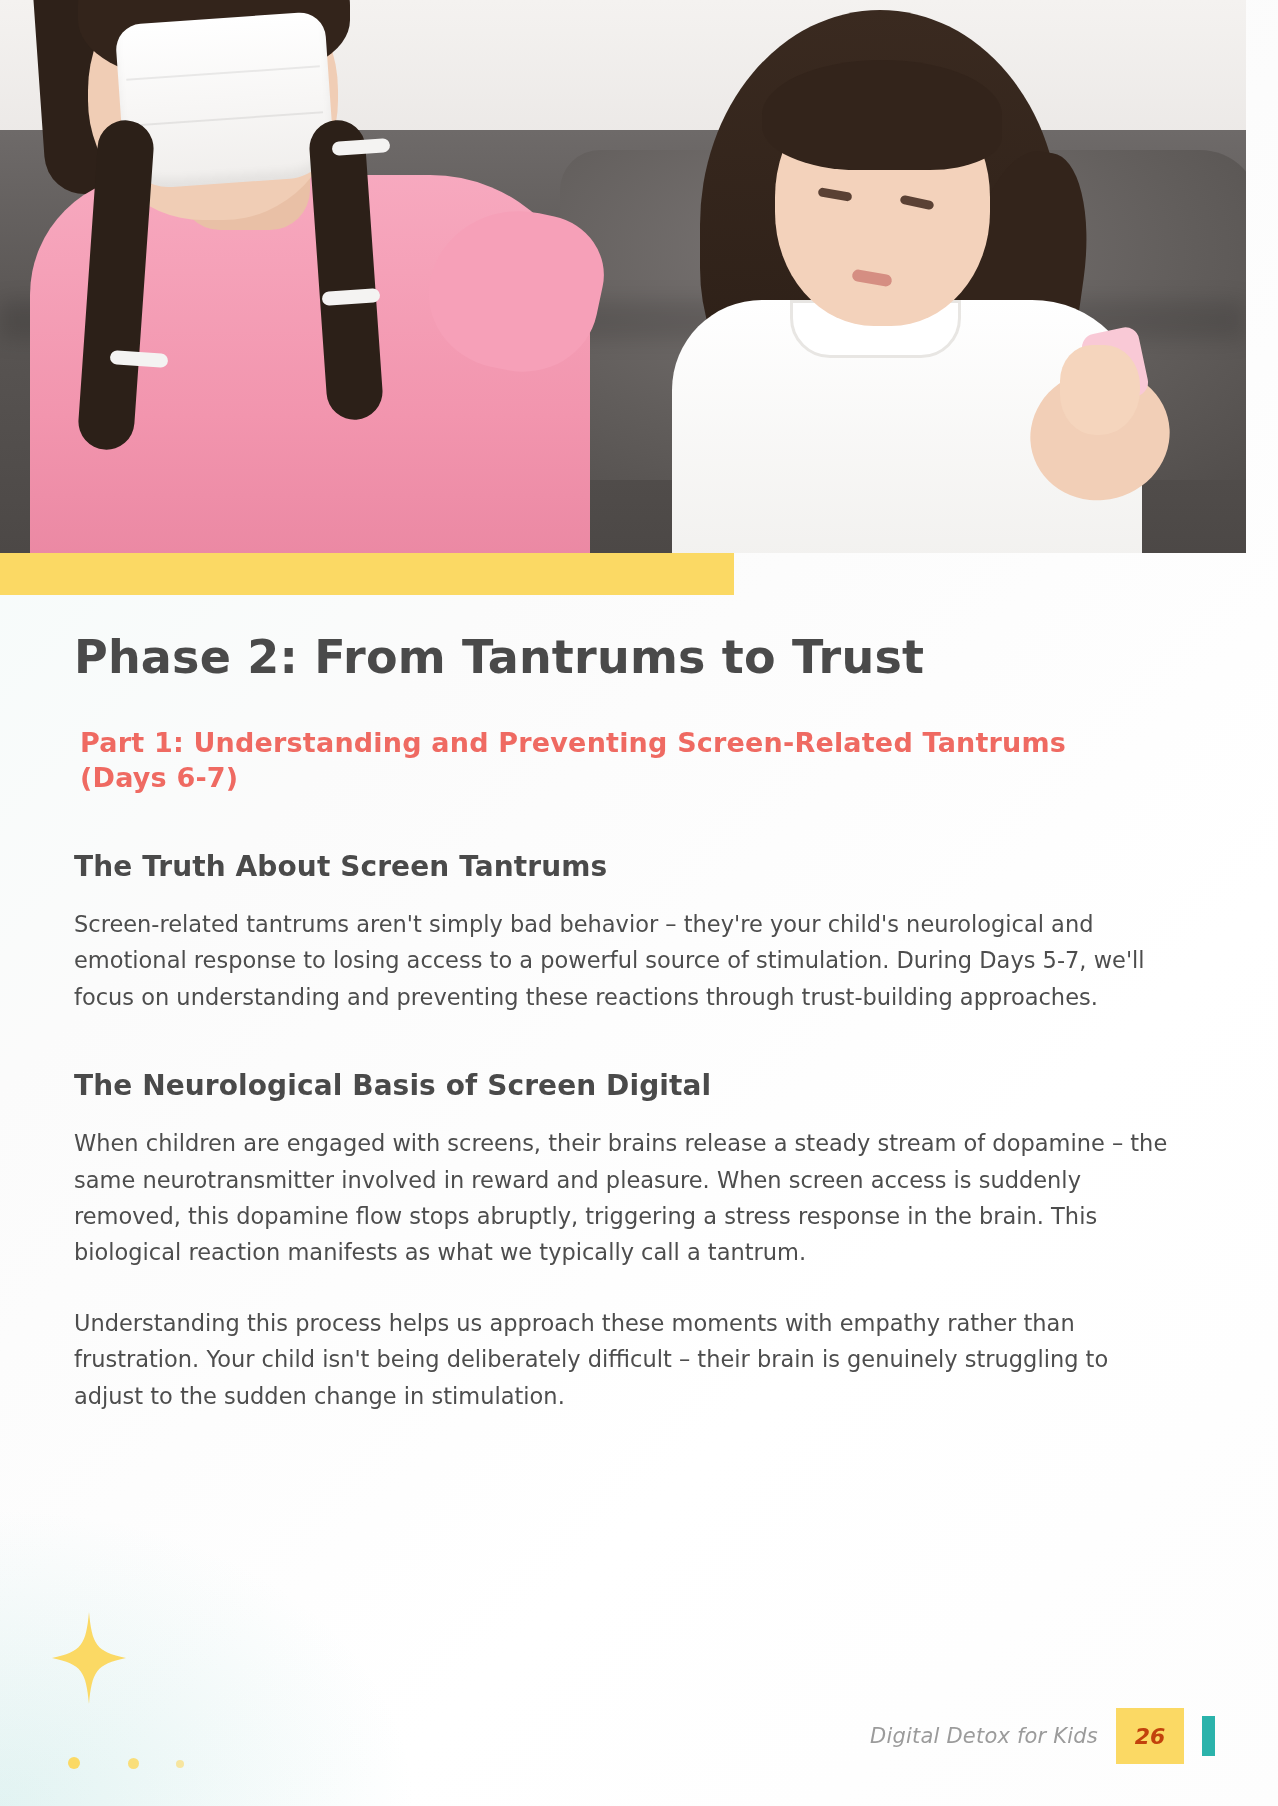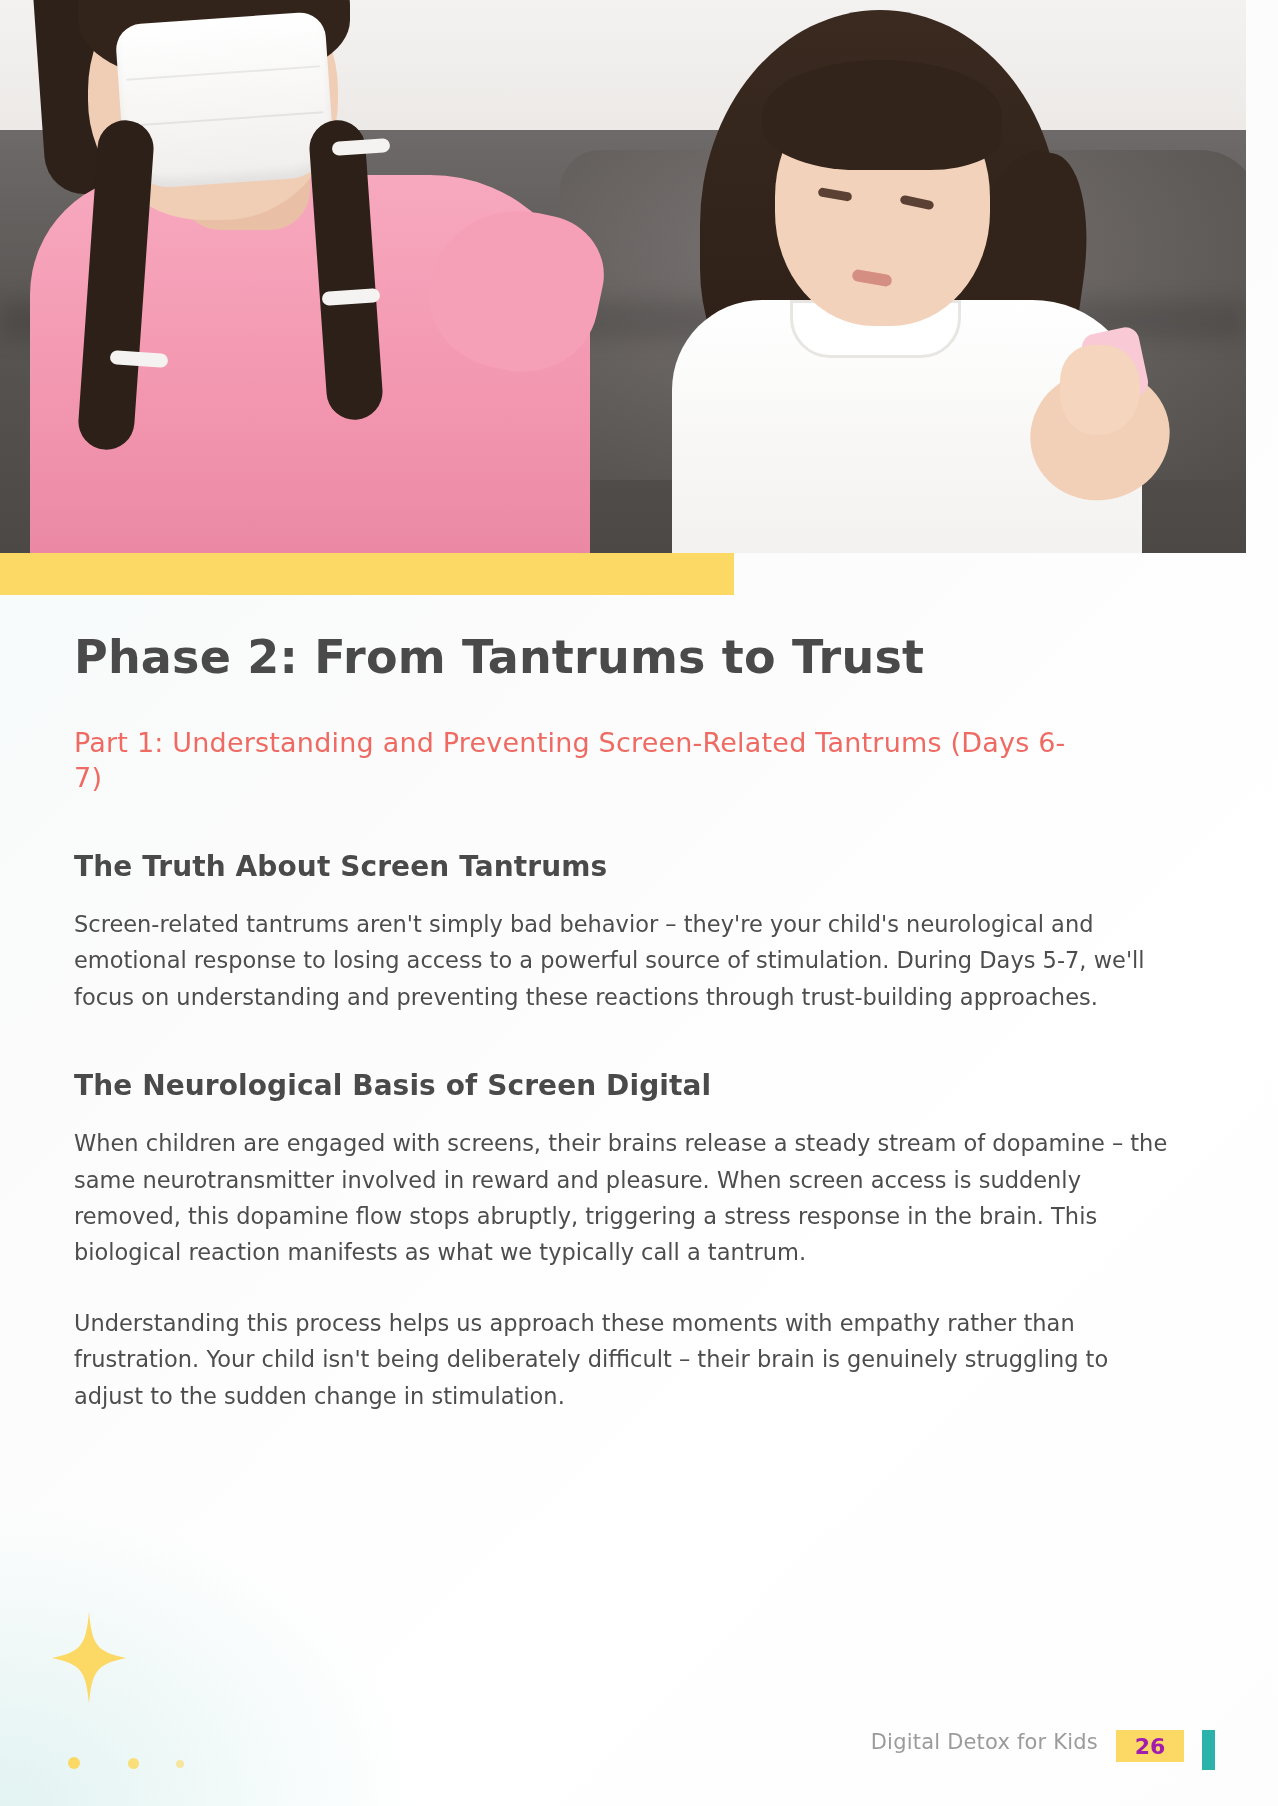--- a/index.html
+++ b/index.html
@@ -250,24 +250,24 @@
   }
   h1.title {
     margin: 0;
     font-size: 46px;
     line-height: 1.12;
     font-weight: 700;
     color: #4a4a4a;
     letter-spacing: 0.2px;
   }
   h2.subtitle {
-    margin: 41px 0 0 0;
+    margin: 41px 0 0 6px;
     font-size: 27px;
     line-height: 1.32;
-    font-weight: 400;
+    font-weight: 700;
     color: #ef6a62;
     letter-spacing: 0.2px;
     max-width: 1000px;
   }
   h3.section {
     margin: 53px 0 0 0;
     font-size: 28px;
     line-height: 1.25;
     font-weight: 700;
     color: #4a4a4a;
@@ -307,37 +307,38 @@
     width: 420px;
     height: 300px;
     background: radial-gradient(ellipse at 0% 100%, rgba(126, 205, 200, 0.22) 0%, rgba(126,205,200,0) 70%);
     pointer-events: none;
   }
 
   
   .footer {
     position: absolute;
     right: 72px;
-    bottom: 36px;
+    bottom: 42px;
     display: flex;
-    align-items: flex-start;
+    align-items: center;
     gap: 18px;
+    font-style: italic;
   }
   .footer-label {
     font-size: 21px;
     color: #9b9b9b;
     letter-spacing: 0.2px;
   }
   .page-num-box {
     background: #fbd964;
-    color: #a21caf;
+    color: #c2410c;
     font-size: 22px;
     font-weight: 600;
     width: 68px;
-    height: 32px;
+    height: 56px;
     display: flex;
     align-items: center;
     justify-content: center;
   }
   .page-tab {
     width: 13px;
     height: 40px;
     background: #2bb3ab;
   }
 </style>

